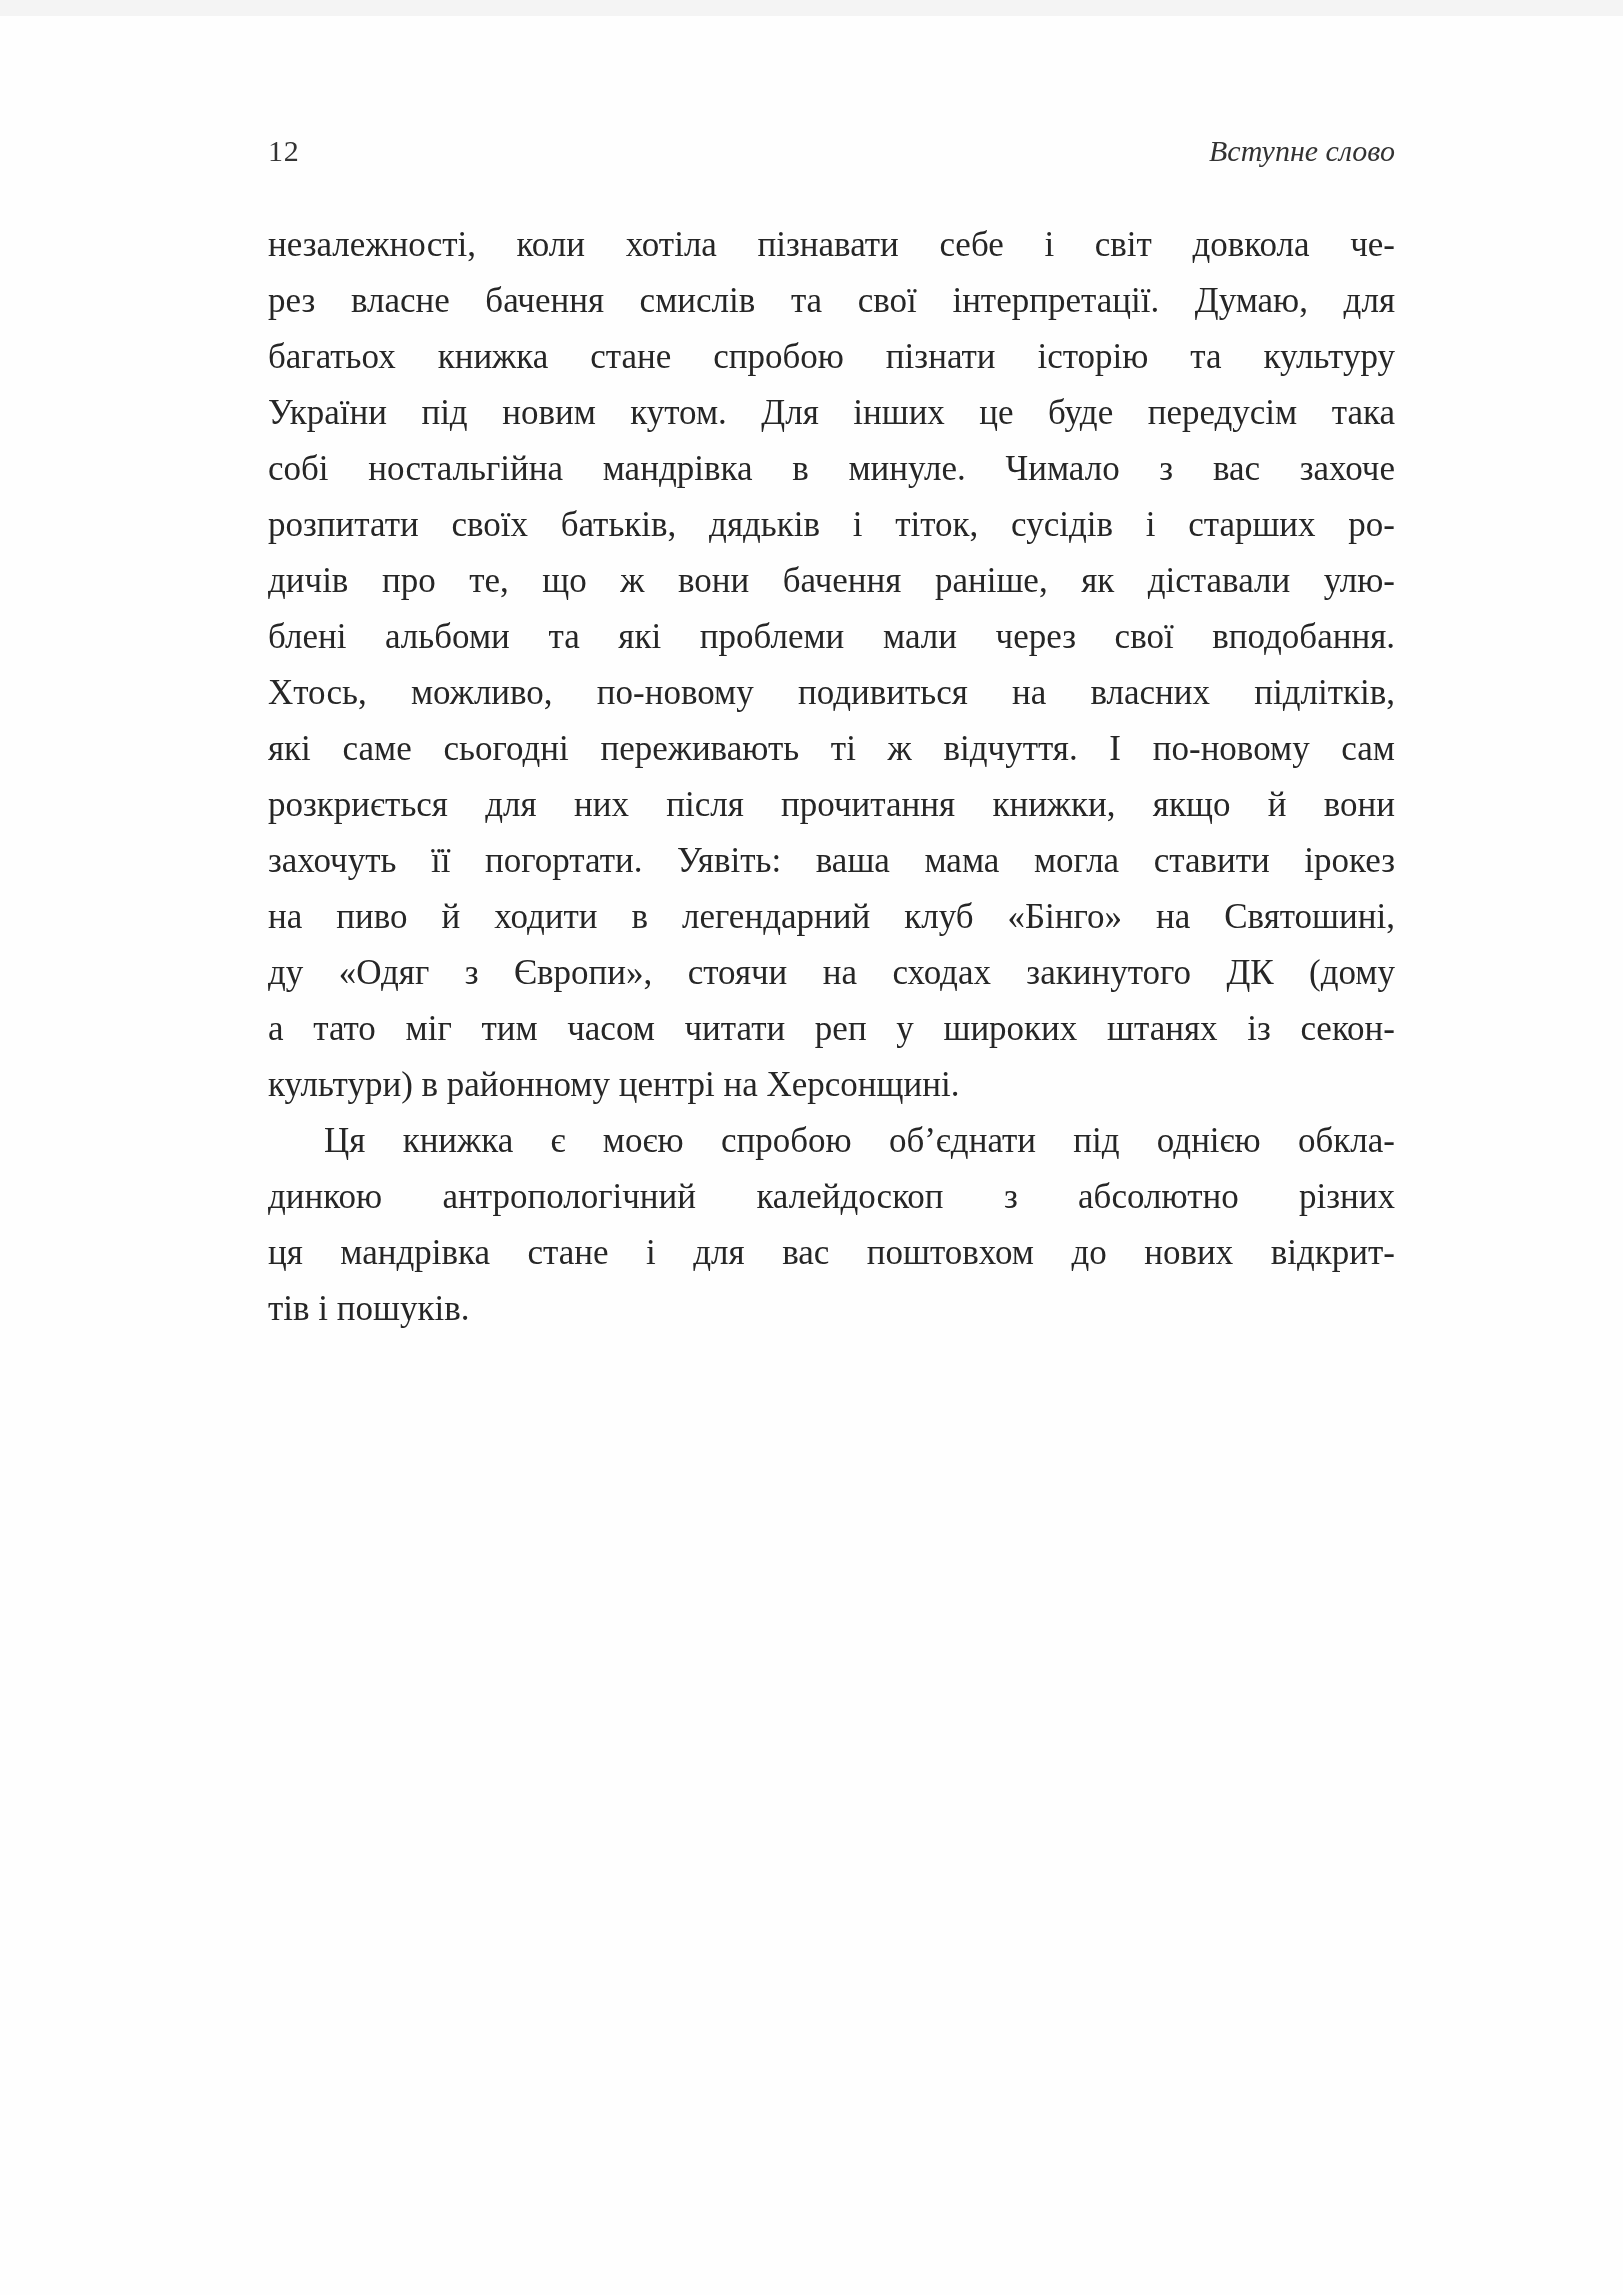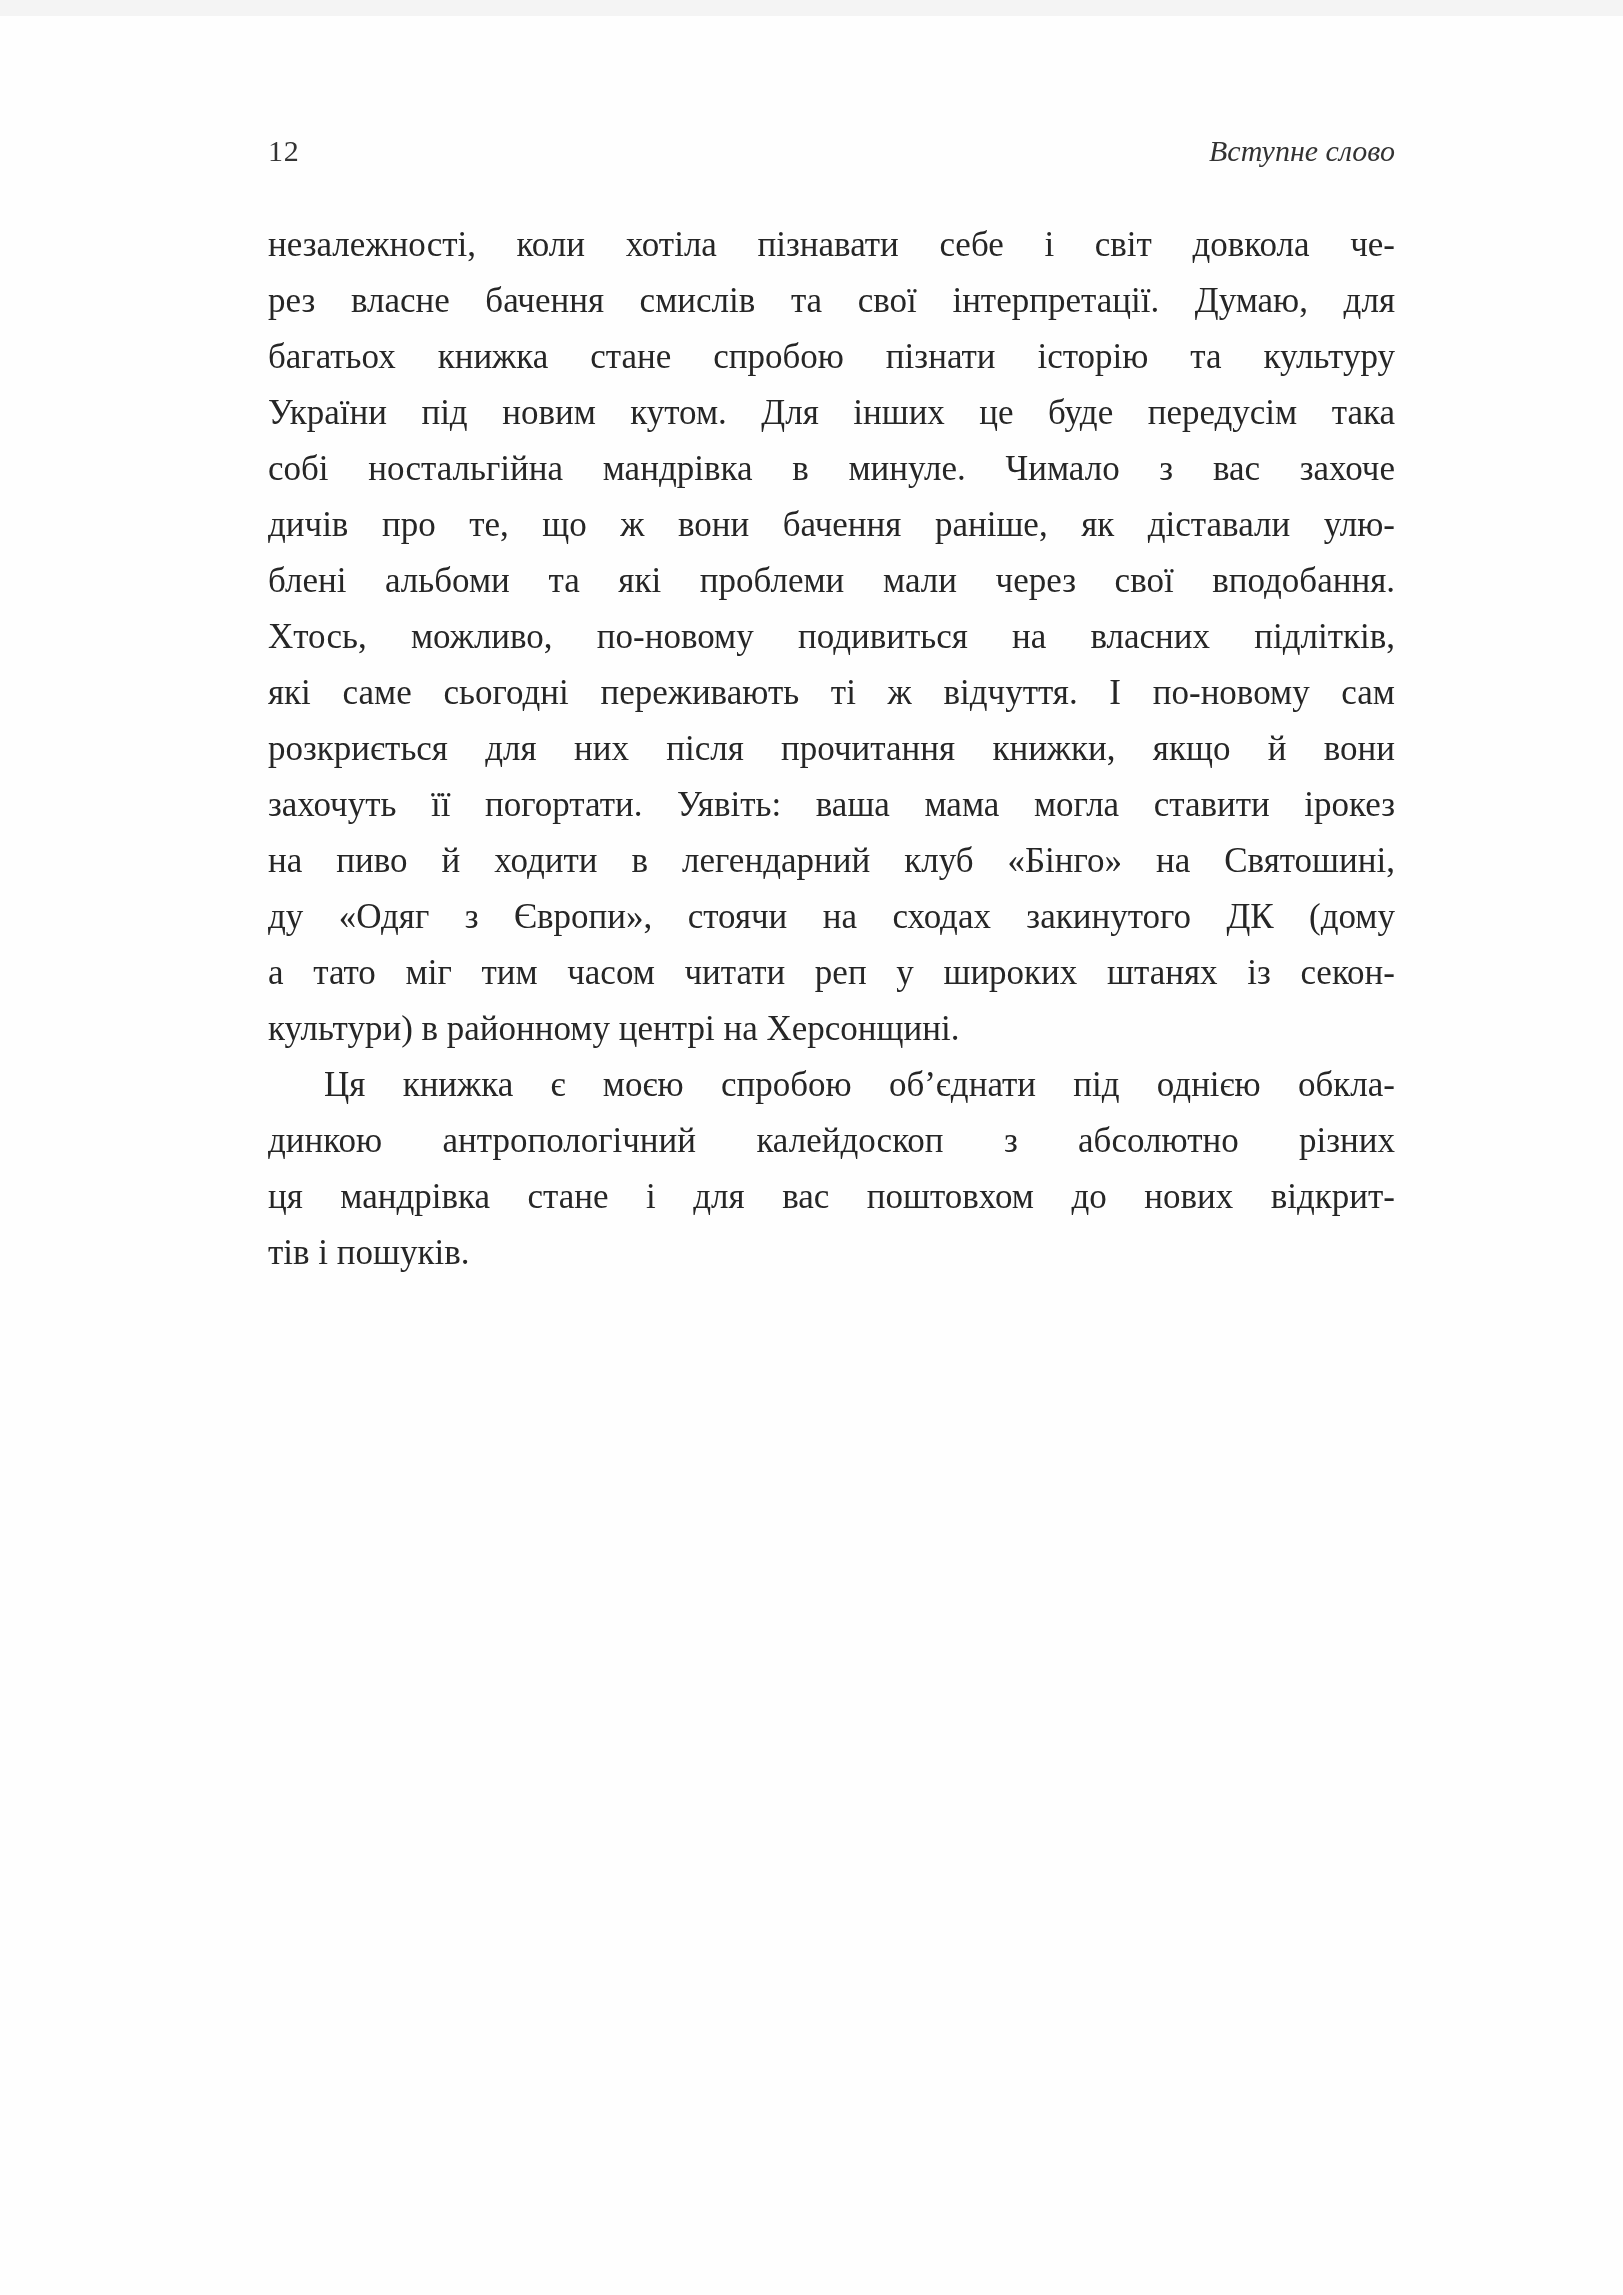--- a/index.html
+++ b/index.html
@@ -68,20 +68,21 @@
     <span class="running-title">Вступне слово</span>
   </header>
 
   <main class="page-body">
       <div class="paragraph">
         <div class="line">незалежності, коли хотіла пізнавати себе і світ довкола че-</div>
         <div class="line">рез власне бачення смислів та свої інтерпретації. Думаю, для</div>
         <div class="line">багатьох книжка стане спробою пізнати історію та культуру</div>
         <div class="line">України під новим кутом. Для інших це буде передусім така</div>
         <div class="line">собі ностальгійна мандрівка в минуле. Чимало з вас захоче</div>
+        <div class="line">розпитати своїх батьків, дядьків і тіток, сусідів і старших ро-</div>
         <div class="line">дичів про те, що ж вони бачення раніше, як діставали улю-</div>
         <div class="line">блені альбоми та які проблеми мали через свої вподобання.</div>
         <div class="line">Хтось, можливо, по-новому подивиться на власних підлітків,</div>
         <div class="line">які саме сьогодні переживають ті ж відчуття. І по-новому сам</div>
         <div class="line">розкриється для них після прочитання книжки, якщо й вони</div>
         <div class="line">захочуть її погортати. Уявіть: ваша мама могла ставити ірокез</div>
         <div class="line">на пиво й ходити в легендарний клуб «Бінго» на Святошині,</div>
         <div class="line">ду «Одяг з Європи», стоячи на сходах закинутого ДК (дому</div>
         <div class="line">а тато міг тим часом читати реп у широких штанях із секон-</div>
         <div class="line last">культури) в районному центрі на Херсонщині.</div>

